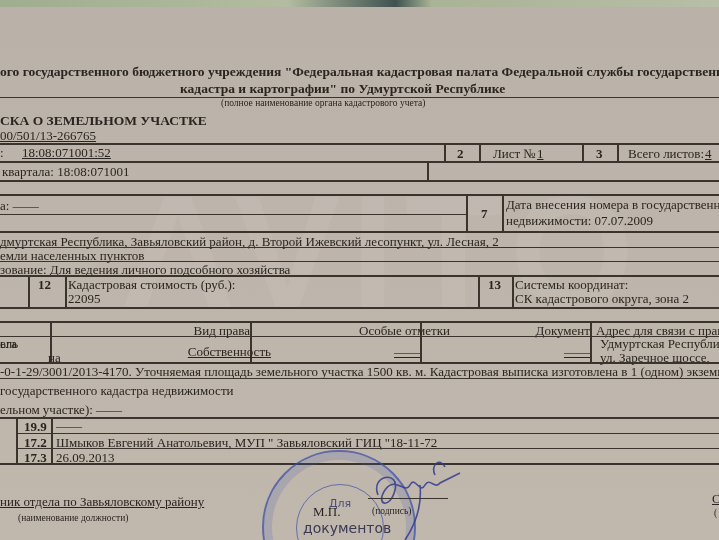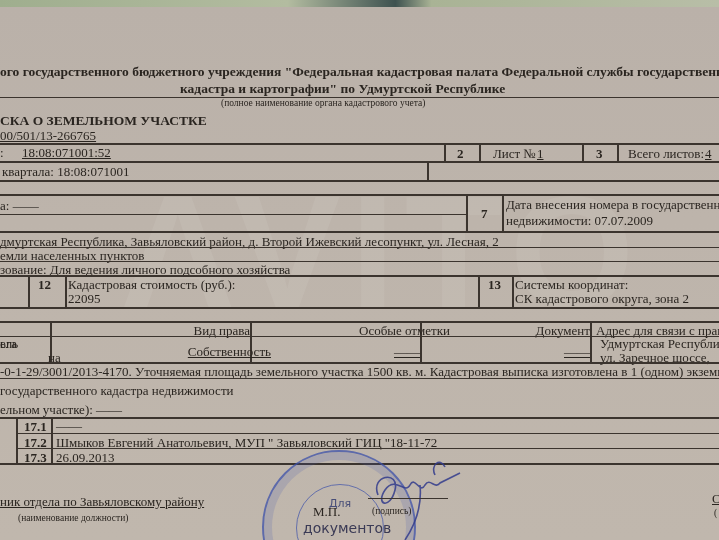--- a/index.html
+++ b/index.html
@@ -130,21 +130,21 @@
 </div>
 
 <div class="abs txt" style="left:0;top:364px;">-0-1-29/3001/2013-4170. Уточняемая площадь земельного участка 1500 кв. м. Кадастровая выписка изготовлена в 1 (одном) экземпляр</div>
 <div class="line" style="left:0;top:378px;width:719px;height:1px;"></div>
 <div class="abs txt" style="left:0;top:383px;">государственного кадастра недвижимости</div>
 <div class="abs txt" style="left:0;top:402px;">ельном участке): ——</div>
 
 <div class="line" style="left:0;top:417px;width:719px;height:1.5px;"></div>
 <div class="vline" style="left:16px;top:417px;height:47px;"></div>
 <div class="vline" style="left:51px;top:417px;height:47px;"></div>
-<div class="abs num" style="left:24px;top:419px;">17.1</div>
+<div class="abs num" style="left:24px;top:419px;">19.9</div>
 <div class="abs txt" style="left:56px;top:418px;">——</div>
 <div class="line" style="left:16px;top:433px;width:703px;height:1.2px;"></div>
 <div class="abs num" style="left:24px;top:435px;">17.2</div>
 <div class="abs txt" style="left:56px;top:435px;">Шмыков Евгений Анатольевич, МУП " Завьяловский ГИЦ "18-11-72</div>
 <div class="line" style="left:16px;top:448px;width:703px;height:1.2px;"></div>
 <div class="abs num" style="left:24px;top:450px;">17.3</div>
 <div class="abs txt" style="left:56px;top:450px;">26.09.2013</div>
 <div class="line" style="left:0;top:463px;width:719px;height:1.5px;"></div>
 
 <div class="abs txt u" style="left:0;top:494px;">ник отдела по Завьяловскому району</div>

